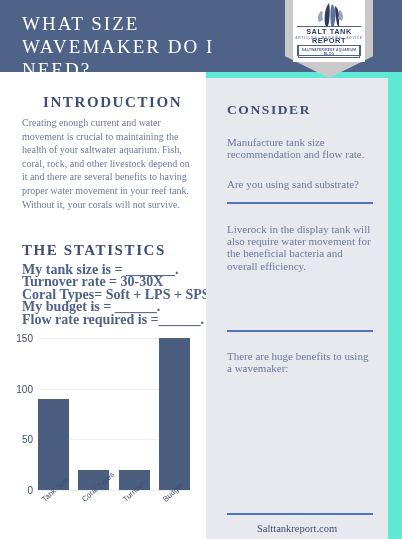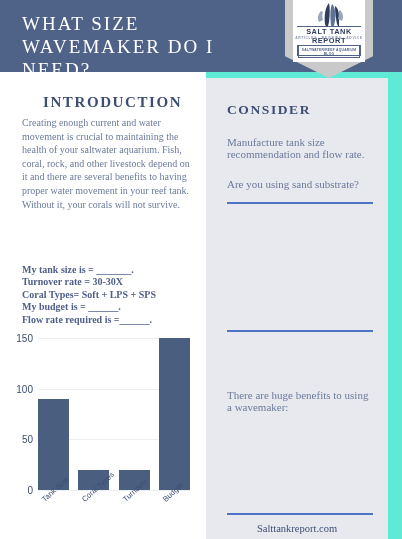--- a/index.html
+++ b/index.html
@@ -79,21 +79,21 @@
     position:absolute;left:22px;top:44px;width:168px;
     color:#6b7a9b;
     font-family:"Liberation Serif",serif;
     font-size:10px;line-height:13.6px;
   }
   .stats-h{position:absolute;left:22px;top:170px;}
   .stats-body{
     position:absolute;left:22px;top:192px;width:172px;
     color:#51608a;
     font-family:"Liberation Serif",serif;
-    font-size:10px;line-height:12.4px;font-weight:700;
+    font-size:14px;line-height:12.4px;font-weight:700;
   }
   .stats-body div{white-space:nowrap;}
 
   
   .chart-wrap{
     position:absolute;left:8px;top:258px;width:190px;height:205px;
   }
   .chart-plot{
     position:absolute;left:30px;top:8px;width:152px;height:152px;
   }
@@ -142,21 +142,21 @@
   }
   .rtext{
     position:absolute;left:21px;width:146px;
     color:#6b7a9b;
     font-family:"Liberation Serif",serif;
     font-size:11px;line-height:12.2px;
   }
   .r1{top:58px;}
   .r2{top:100px;}
   .r3{top:145px;}
-  .r4{top:272px;margin-top:39px;}
+  .r4{top:272px;}
   .divider{
     position:absolute;left:21px;width:146px;height:2px;background:#4f73c4;
   }
   .d1{top:124px;}
   .d2{top:252px;}
   .d3{top:435px;}
   .blist{
     position:absolute;left:27px;top:297px;width:142px;
     margin:0;padding:0 0 0 12px;
     color:#6b7a9b;
@@ -194,20 +194,21 @@
     <div class="logo-name">SALT TANK REPORT</div>
     <div class="logo-sub">ARTICLES  ·  REVIEWS  ·  ADVICE</div>
     <div class="logo-sub2">SALTWATER/REEF AQUARIUM BLOG</div>
   </div>
 
   <div class="left-col">
 
     <div class="h2 intro-h">INTRODUCTION</div>
     <div class="intro-body">Creating enough current and water movement is crucial to maintaining the health of your saltwater aquarium. Fish, coral, rock, and other livestock depend on it and there are several benefits to having proper water movement in your reef tank. Without it, your corals will not survive.</div>
 
+    <div class="h2 stats-h">THE STATISTICS</div>
     <div class="stats-body">
       <div>My tank size is  = _______.</div>
       <div>Turnover rate = 30-30X</div>
       <div>Coral Types= Soft + LPS + SPS</div>
       <div>My budget is =  ______.</div>
       <div>Flow rate required is =______.</div>
     </div>
 
     <div class="chart-wrap">
       <div class="chart-plot" id="plot">
@@ -248,20 +249,21 @@
 
   </div>
 
   <div class="right-panel">
     <div class="consider-h">CONSIDER</div>
 
     <div class="rtext r1">Manufacture tank size recommendation and flow rate.</div>
     <div class="rtext r2">Are you using sand substrate?</div>
     <div class="divider d1"></div>
 
+    <div class="rtext r3">Liverock in the display tank will also require water movement for the beneficial bacteria and overall efficiency.</div>
     <div class="divider d2"></div>
 
     <div class="rtext r4">There are huge benefits to using a wavemaker:</div>
 
     <div class="divider d3"></div>
     <div class="footer-url">Salttankreport.com</div>
   </div>
 
 </div>
 

